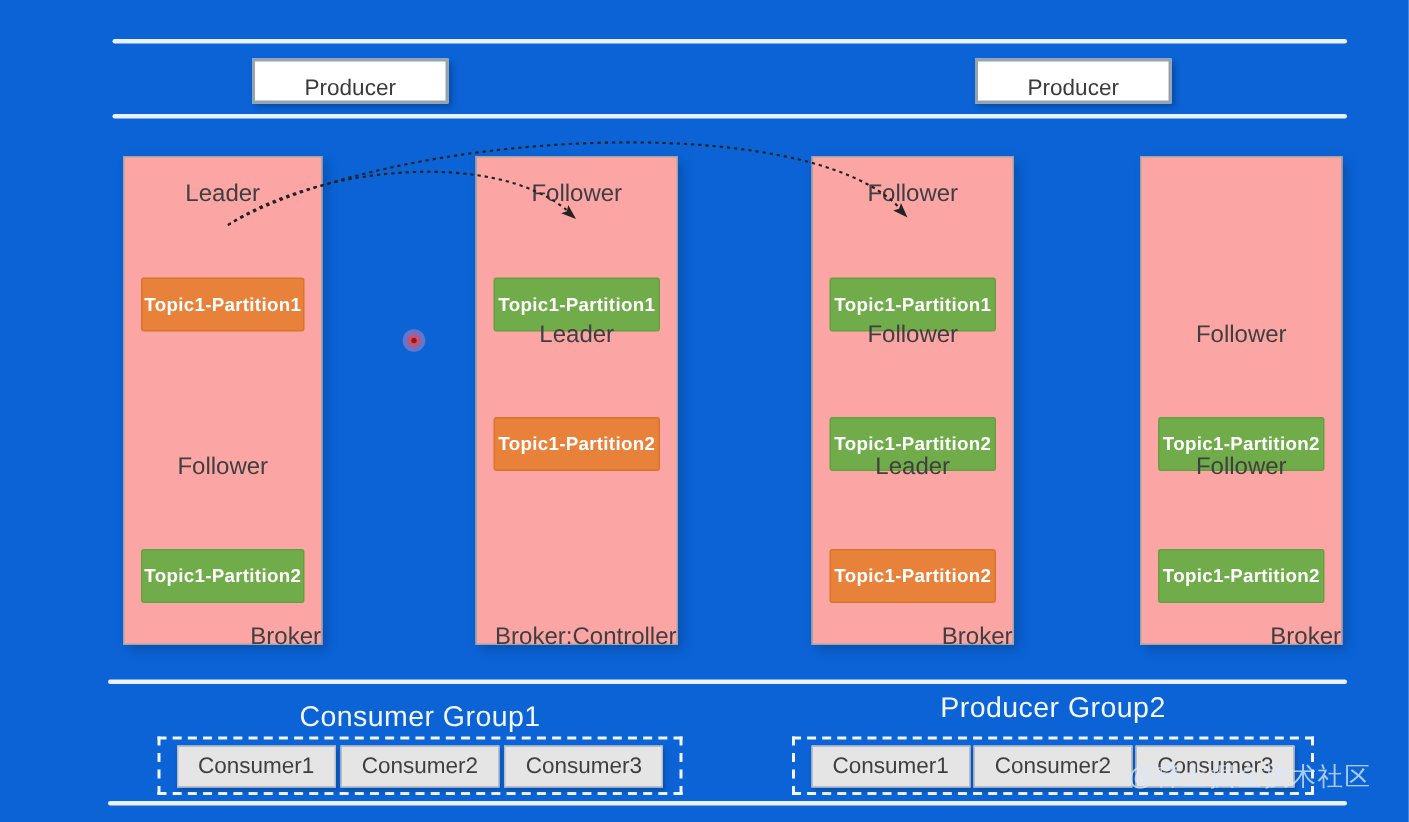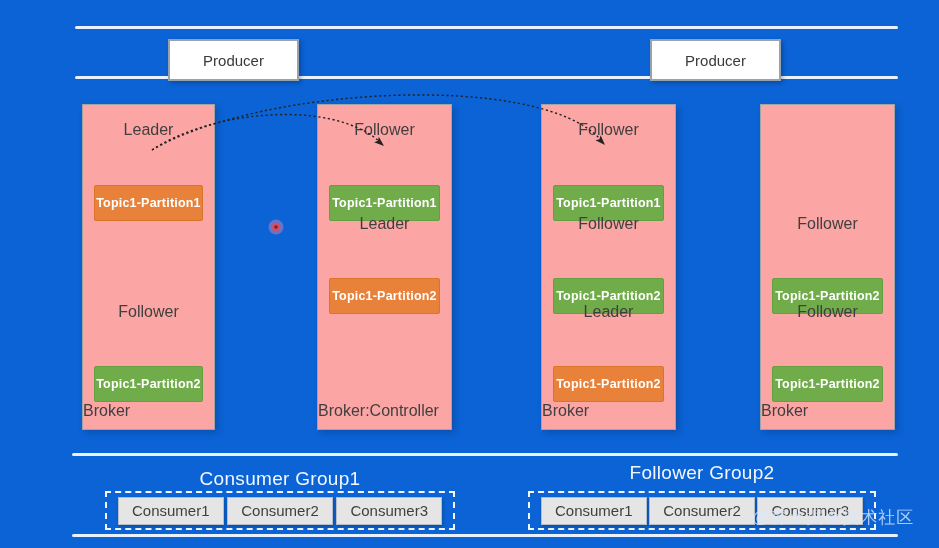--- a/index.html
+++ b/index.html
@@ -11,26 +11,26 @@
     font-family:"Liberation Sans", sans-serif;
   }
   .hline{
     position:absolute;
     height:3px;
     background:#E9F1FC;
     border-radius:2px;
   }
   .producer{
     position:absolute;
-    width:131px;height:42px;
+    width:131px;height:30px;
     background:#FFFFFF;
     border:2px solid #97A3AC;
     box-shadow:2px 2px 4px rgba(0,0,0,0.25);
     box-sizing:border-box;
-    display:flex;align-items:center;justify-content:center;
+    display:flex;align-items:flex-end;justify-content:center;
     font-size:15px;color:#3A3A3A;
   }
   .broker-col{
     position:absolute;
     top:104px;height:326px;
     background:#fca5a5;
     border:1px solid #a3a3a3;
     box-shadow:3px 3px 7px rgba(0,0,0,0.18);
     box-sizing:border-box;
   }
@@ -50,22 +50,22 @@
     margin-top:36px;
   }
   .pbox.orange{background:#E8813A;border:1px solid #D97429;}
   .pbox.green{background:#71AC4A;border:1px solid #65A03F;}
   .slot0-box{top:44px;}
   .slot1-role{top:108px;}
   .slot1-box{top:137px;}
   .slot2-role{top:196px;}
   .slot2-box{top:225px;}
   .col-footer{
-    position:absolute;left:0;right:0;top:297px;
-    text-align:left;
+    position:absolute;left:0;right:0;top:311px;
+    text-align:right;
     font-size:16px;color:#3F3F3F;
   }
   
   .roleA{top:14px;}
   .group-title{
     position:absolute;
     text-align:center;
     font-size:19px;color:#F2F7FE;
     letter-spacing:0.3px;
   }
@@ -172,21 +172,21 @@
       <span>Consumer1</span>
     </div>
     <div class="consumer">
       <span>Consumer2</span>
     </div>
     <div class="consumer">
       <span>Consumer3</span>
     </div>
   </div>
 
-  <div class="group-title" style="left:528px;top:462px;width:348px;">Follower Group2</div>
+  <div class="group-title" style="left:528px;top:462px;width:348px;">Producer Group2</div>
   <div class="group-box" style="left:528px;width:348px;">
     <div class="consumer">
       <span>Consumer1</span>
     </div>
     <div class="consumer">
       <span>Consumer2</span>
     </div>
     <div class="consumer">
       <span>Consumer3</span>
     </div>

